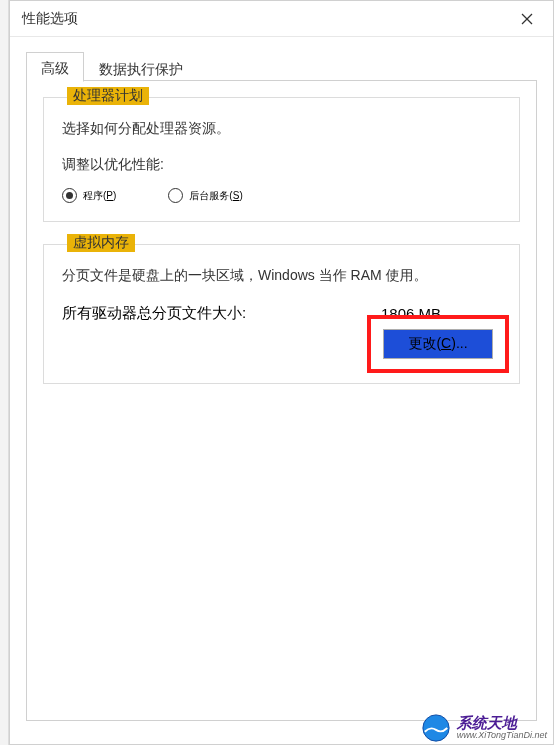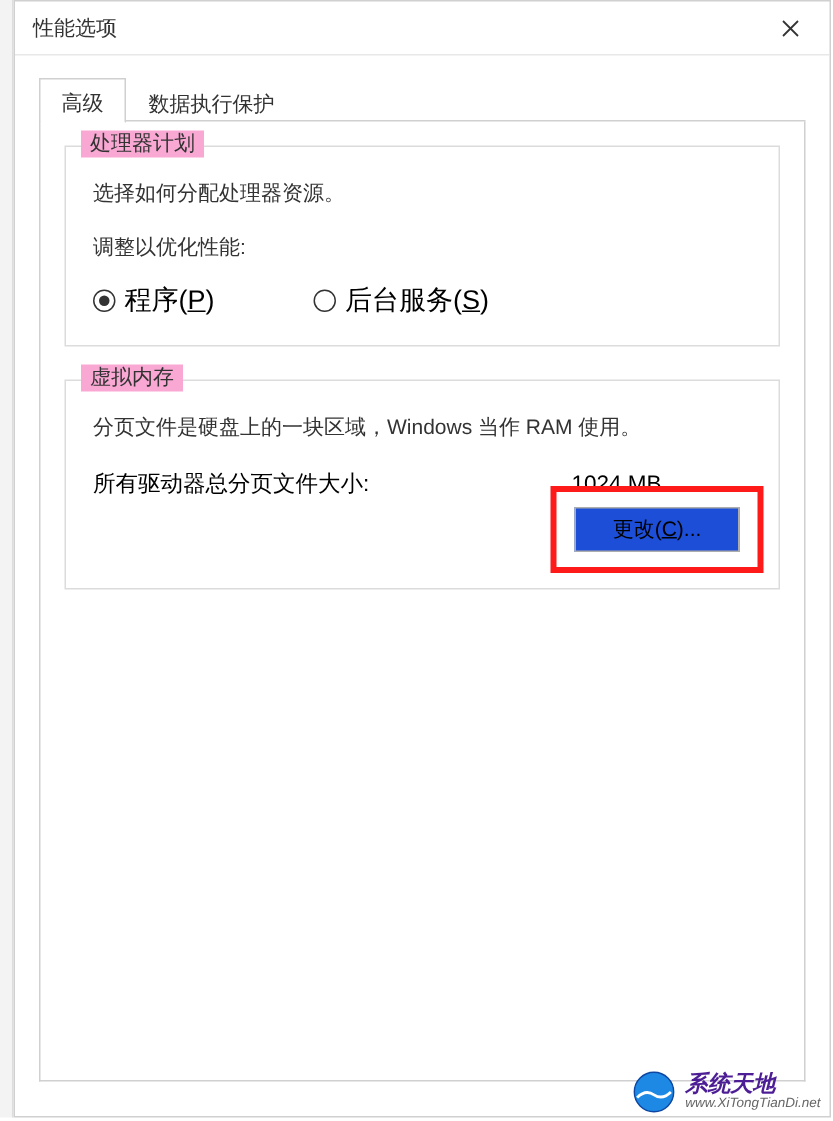--- a/index.html
+++ b/index.html
@@ -82,41 +82,41 @@
   }
   .groupbox {
     border: 1px solid #dcdcdc;
     margin-bottom: 22px;
     padding: 16px 18px 18px 18px;
     position: relative;
   }
   .groupbox-legend {
     position: absolute;
     top: -11px;
-    left: 10px;
-    background: #f9a8d4;
+    left: 23px;
+    background: #eab308;
     padding: 0 6px;
     font-size: 14px;
     color: #333;
   }
   .desc {
     margin: 6px 0 18px 0;
     font-size: 14px;
     color: #333;
   }
   .subheading {
     margin: 14px 0 14px 0;
     font-size: 14px;
     color: #333;
   }
   .radio-row {
     display: flex;
-    gap: 66px;
-    align-items: center;
-    font-size: 18px;
+    gap: 52px;
+    align-items: center;
+    font-size: 10px;
   }
   .radio {
     display: inline-flex;
     align-items: center;
     gap: 6px;
     cursor: pointer;
   }
   .radio-circle {
     width: 15px;
     height: 15px;
@@ -223,21 +223,21 @@
             <span><span>后台服务(</span><span class="u">S</span><span>)</span></span>
           </label>
         </div>
       </div>
 
       <div class="groupbox" style="padding-bottom:60px;">
         <div class="groupbox-legend">虚拟内存</div>
         <div class="desc">分页文件是硬盘上的一块区域，Windows 当作 RAM 使用。</div>
         <div class="vm-row">
           <span>所有驱动器总分页文件大小:</span>
-          <span style="margin-right:60px;">1024 MB</span>
+          <span style="margin-right:60px;">1806 MB</span>
         </div>
         <div class="change-wrap">
           <button class="win-btn"><span>更改(</span><span class="u">C</span><span>)...</span></button>
         </div>
       </div>
 
     </div>
   </div>
 </div>
 

